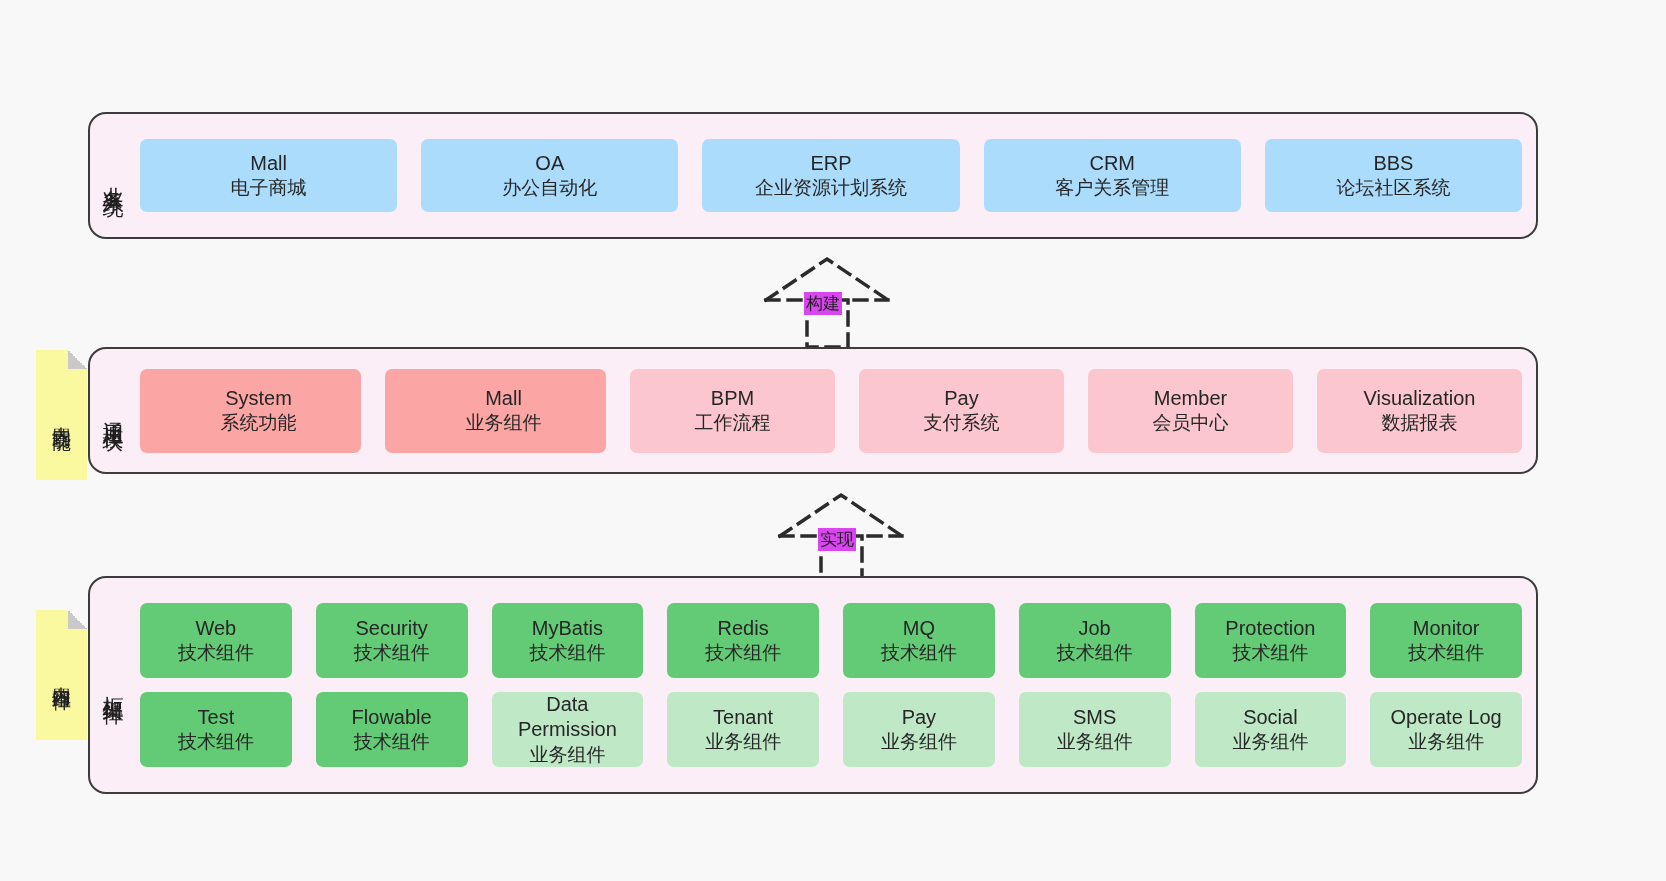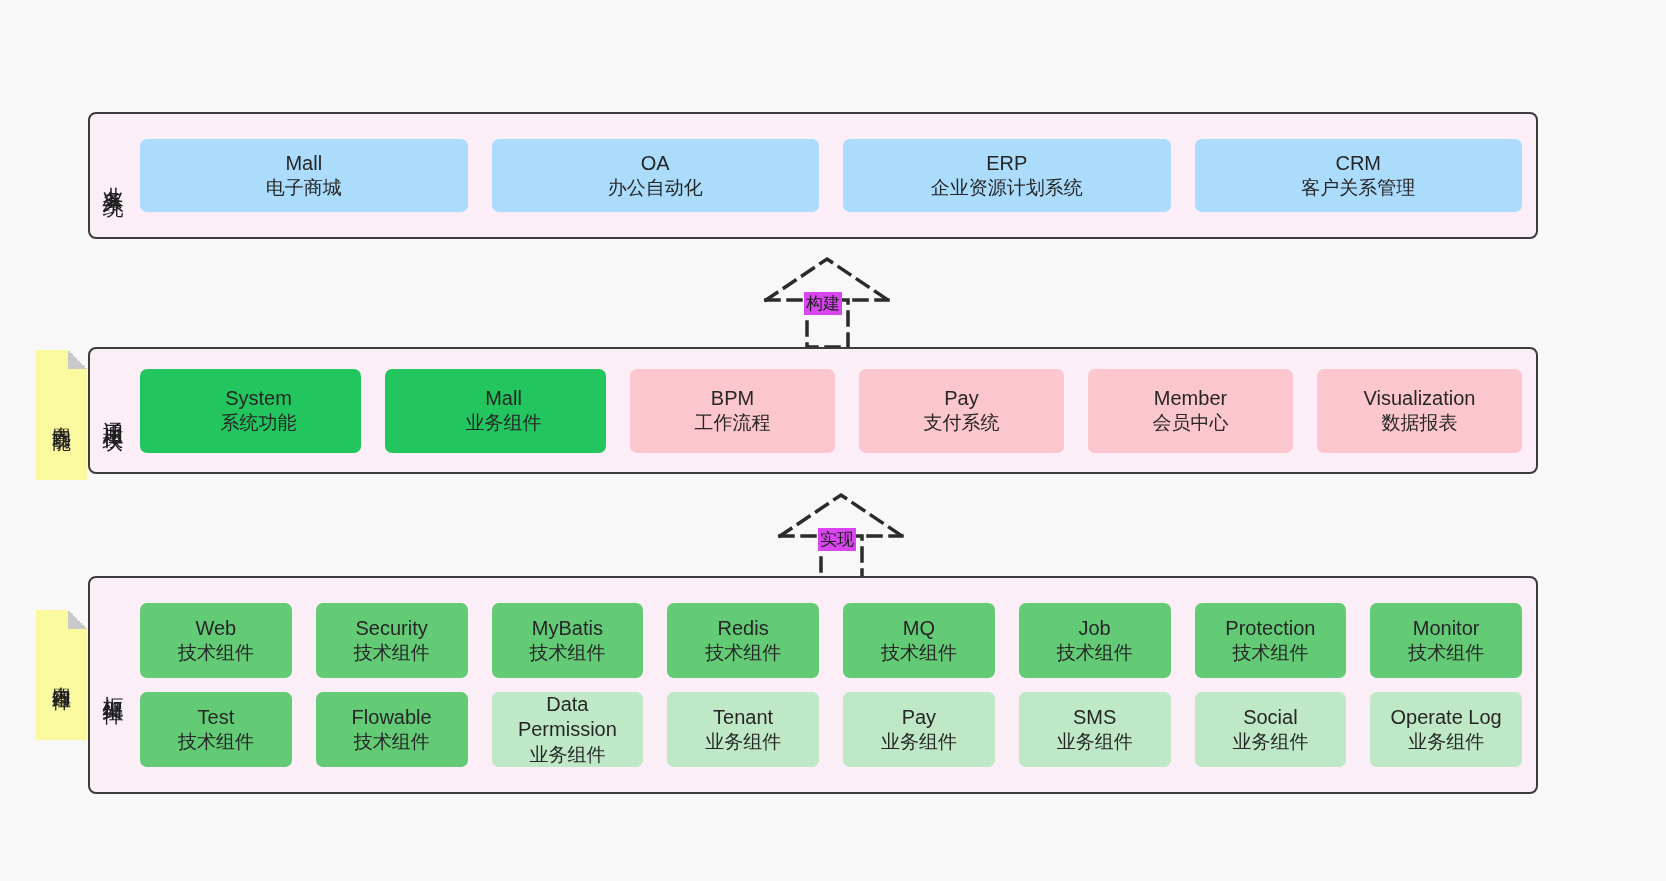--- a/index.html
+++ b/index.html
@@ -14,21 +14,21 @@
     position: relative;
     width: 1666px; height: 881px;
     background: #f8f8f8;
   }
 
   
   .band {
     position: absolute;
     background: #fbeef7;
     border: 2px solid #3c3c3c;
-    border-radius: 8px;
+    border-radius: 18px;
     display: flex;
     align-items: stretch;
   }
   .band-title {
     flex: 0 0 auto;
     width: 46px;
     display: flex;
     align-items: center;
     justify-content: center;
     font-size: 21px;
@@ -63,21 +63,21 @@
     justify-content: center;
     text-align: center;
     line-height: 1.28;
     color: #262626;
     user-select: none;
   }
   .card .t1 { font-size: 20px; }
   .card .t2 { font-size: 19px; }
 
   .blue   { background: #abdcfb; }
-  .red    { background: #22c55e; padding-left: 16px; }
+  .red    { background: #fca5a5; padding-left: 16px; }
   .pink   { background: #fbc6cd; text-align: right; }
   .green  { background: #63ca76; }
   .lgreen { background: #bfe8c6; }
 
   
   #band-business { left: 88px; top: 112px; width: 1450px; height: 127px; }
   #band-business .card { height: 73px; }
 
   
   #band-modules { left: 88px; top: 347px; width: 1450px; height: 127px; }
@@ -149,20 +149,24 @@
           <div class="t2">办公自动化</div>
         </div>
         <div class="card blue">
           <div class="t1">ERP</div>
           <div class="t2">企业资源计划系统</div>
         </div>
         <div class="card blue">
           <div class="t1">CRM</div>
           <div class="t2">客户关系管理</div>
         </div>
+        <div class="card blue">
+          <div class="t1">BBS</div>
+          <div class="t2">论坛社区系统</div>
+        </div>
       </div>
     </div>
   </div>
 
   <div class="arrow-wrap" id="arrow-build">
     <svg width="180" height="100" viewBox="0 0 180 100">
       <path d="M 18 48 L 79 7 L 140 48" fill="none" stroke="#2b2b2b" stroke-width="3.5" stroke-dasharray="13,9" stroke-linecap="square"></path>
       <path d="M 18 48 L 140 48" fill="none" stroke="#2b2b2b" stroke-width="3.5" stroke-dasharray="13,9" stroke-linecap="square"></path>
       <path d="M 59 48 L 59 95 L 100 95 L 100 48" fill="none" stroke="#2b2b2b" stroke-width="3.5" stroke-dasharray="13,9" stroke-linecap="square"></path>
     </svg>

